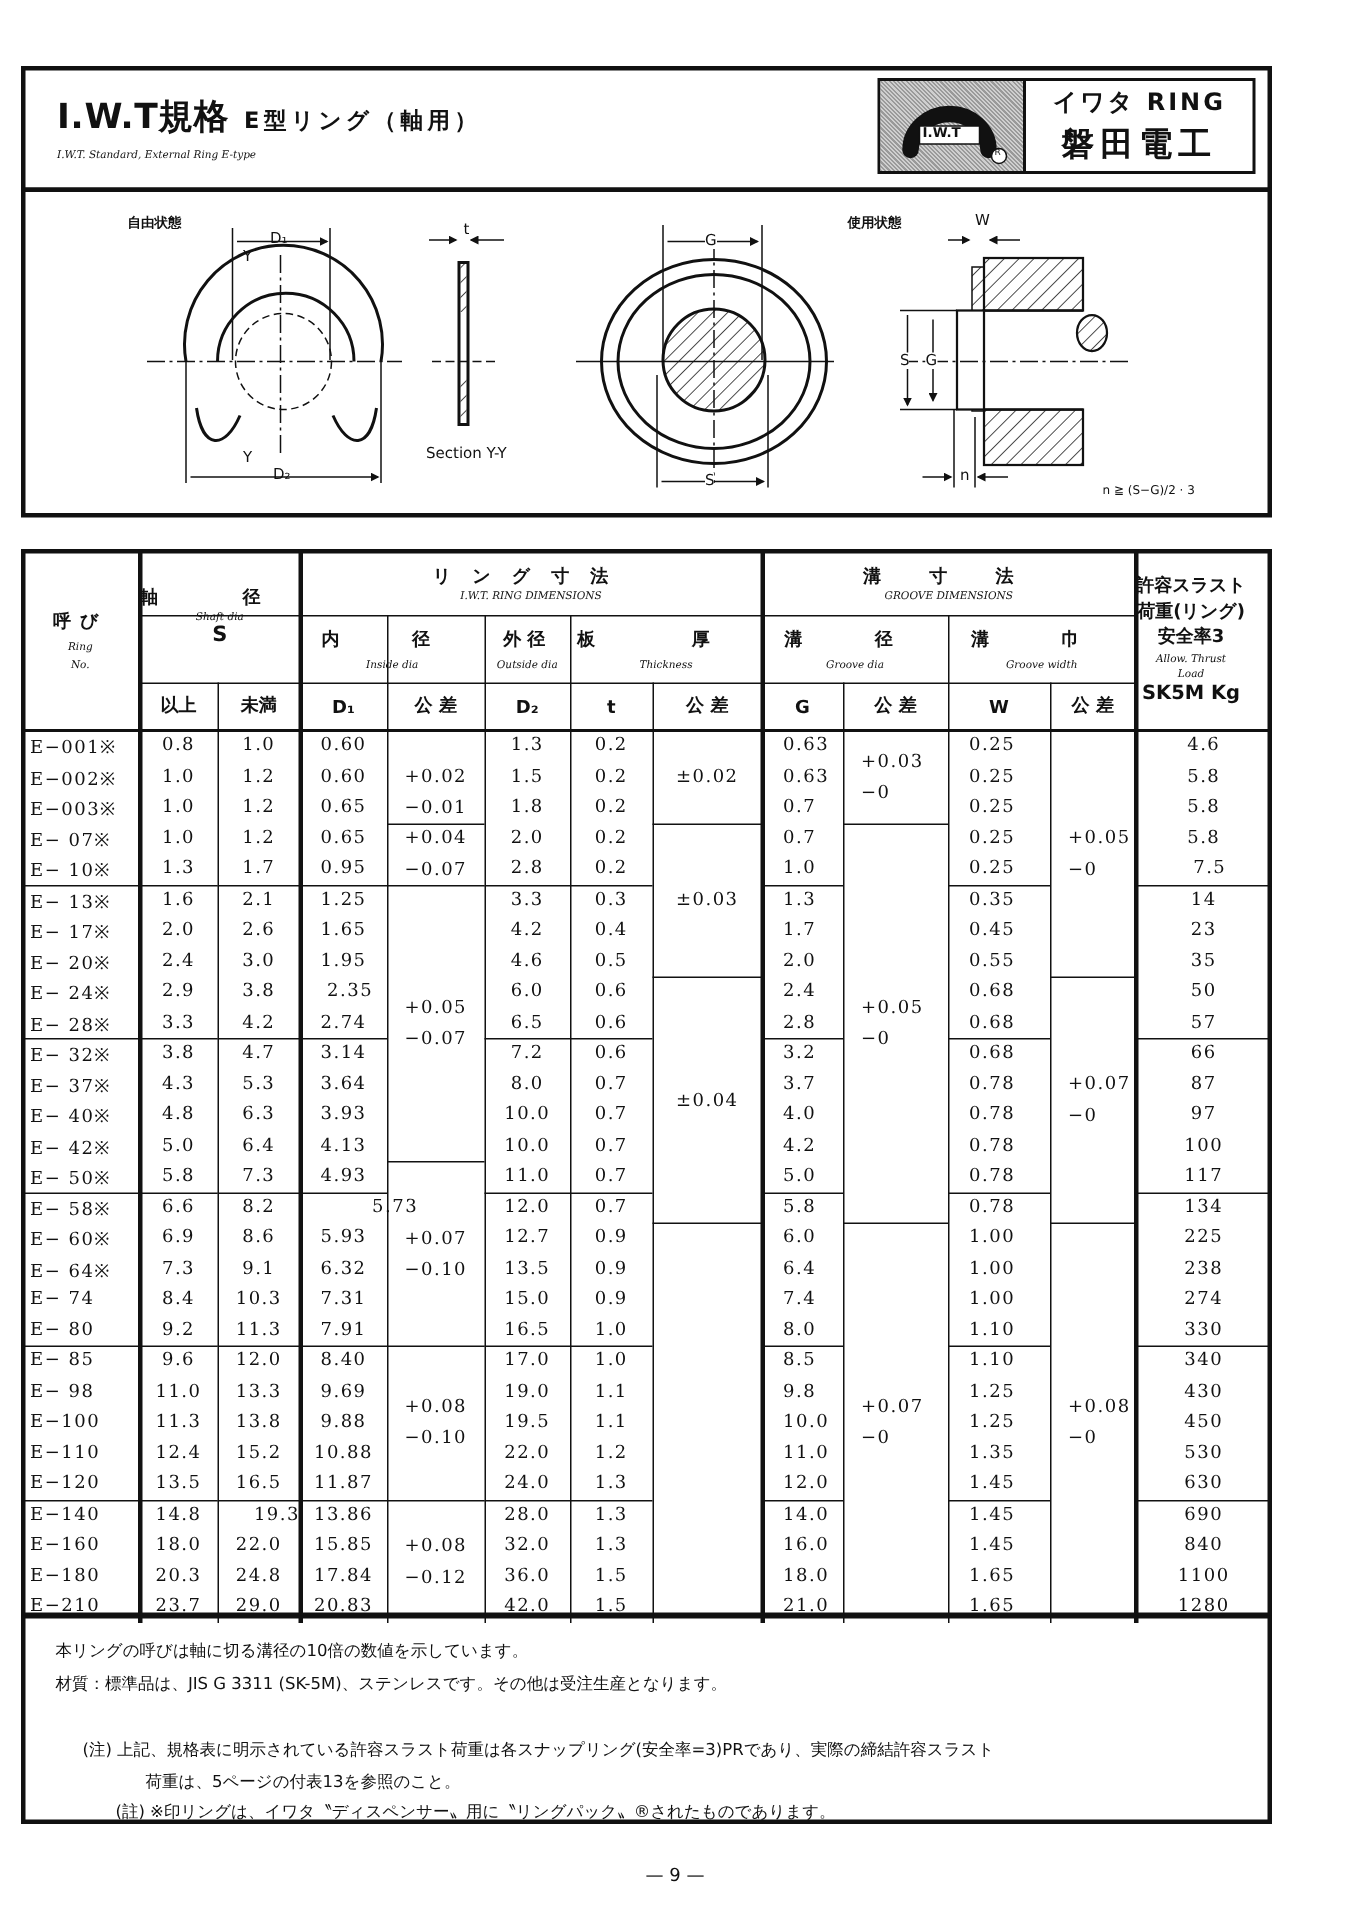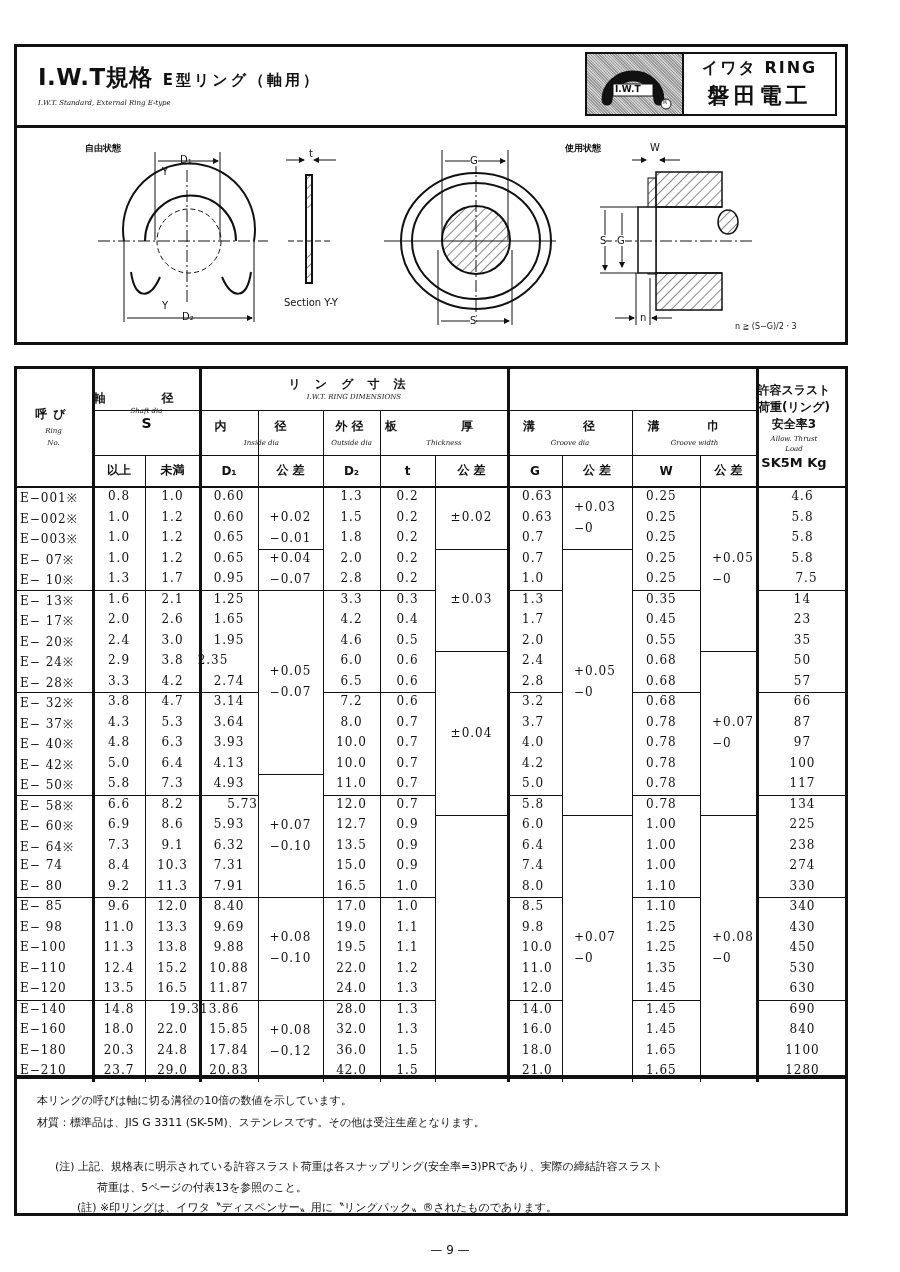--- a/index.html
+++ b/index.html
@@ -148,20 +148,24 @@
       <span class="he" style="margin-top: 4px;">No.</span>
     </div>
     <div class="cell" style="left: 76px; top: -3px; width: 107px; height: 89px; flex-direction: column;">
       <span class="hj" style="letter-spacing: 26px;">軸 径</span>
       <span class="he">Shaft dia</span>
       <span class="hsym" style="font-size: 14px;">S</span>
     </div>
     <div class="cell" style="left: 183px; top: -3px; width: 308px; height: 44px; flex-direction: column;">
       <span class="hj" style="letter-spacing: 14px;">リング寸法</span>
       <span class="he">I.W.T. RING DIMENSIONS</span>
+    </div>
+    <div class="cell" style="left: 491px; top: -3px; width: 249px; height: 44px; flex-direction: column;">
+      <span class="hj" style="letter-spacing: 14px;">溝 寸 法</span>
+      <span class="he">GROOVE DIMENSIONS</span>
     </div>
     <div class="cell" style="left: 740px; top: -3px; width: 74px; height: 120px; flex-direction: column;">
       <span class="" style="font-weight: bold; font-size: 12px;">許容スラスト</span>
       <span class="" style="font-weight: bold; font-size: 12px;">荷重(リング)</span>
       <span class="" style="font-weight: bold; font-size: 12px;">安全率3</span>
       <span class="he" style="margin-top: 2px;">Allow. Thrust</span>
       <span class="he" style="margin-top: 2px;">Load</span>
       <span class="hsym" style="margin-top: 2px; font-size: 13px;">SK5M Kg</span>
     </div>
     <div class="cell" style="left: 183px; top: 41px; width: 123px; height: 45px; flex-direction: column;">
@@ -362,21 +366,21 @@
       <span class="num" style="top: 2px; left: 306px; width: 57px; text-align: center;">4.6</span>
       <span class="num" style="top: 2px; left: 363px; width: 55px; text-align: center;">0.5</span>
       <span class="num" style="top: 2px; left: 505px;">2.0</span>
       <span class="num" style="top: 2px; left: 629px;">0.55</span>
       <span class="num" style="top: 2px; left: 740px; width: 91px; text-align: center;">35</span>
     </div>
     <div style="position: absolute; left: 0px; top: 282px; width: 100%; height: 20.5px;">
       <span class="num" style="top: 2px; left: 3px;">E− 24※</span>
       <span class="num" style="top: 2px; left: 76px; width: 52px; text-align: center;">2.9</span>
       <span class="num" style="top: 2px; left: 128px; width: 55px; text-align: center;">3.8</span>
-      <span class="num" style="top: 2px; left: 167px; width: 58px; text-align: center;">2.35</span>
+      <span class="num" style="top: 2px; left: 201px; width: 58px; ">2.35</span>
       <span class="num" style="top: 2px; left: 306px; width: 57px; text-align: center;">6.0</span>
       <span class="num" style="top: 2px; left: 363px; width: 55px; text-align: center;">0.6</span>
       <span class="num" style="top: 2px; left: 505px;">2.4</span>
       <span class="num" style="top: 2px; left: 629px;">0.68</span>
       <span class="num" style="top: 2px; left: 740px; width: 91px; text-align: center;">50</span>
     </div>
     <div style="position: absolute; left: 0px; top: 302.5px; width: 100%; height: 20.5px;">
       <span class="num" style="top: 2px; left: 3px;">E− 28※</span>
       <span class="num" style="top: 2px; left: 76px; width: 52px; text-align: center;">3.3</span>
       <span class="num" style="top: 2px; left: 128px; width: 55px; text-align: center;">4.2</span>
@@ -439,21 +443,21 @@
       <span class="num" style="top: 2px; left: 306px; width: 57px; text-align: center;">11.0</span>
       <span class="num" style="top: 2px; left: 363px; width: 55px; text-align: center;">0.7</span>
       <span class="num" style="top: 2px; left: 505px;">5.0</span>
       <span class="num" style="top: 2px; left: 629px;">0.78</span>
       <span class="num" style="top: 2px; left: 740px; width: 91px; text-align: center;">117</span>
     </div>
     <div style="position: absolute; left: 0px; top: 425.5px; width: 100%; height: 20.5px;">
       <span class="num" style="top: 2px; left: 3px;">E− 58※</span>
       <span class="num" style="top: 2px; left: 76px; width: 52px; text-align: center;">6.6</span>
       <span class="num" style="top: 2px; left: 128px; width: 55px; text-align: center;">8.2</span>
-      <span class="num" style="top: 2px; left: 183px; width: 58px; text-align: right;">5.73</span>
+      <span class="num" style="top: 2px; left: 183px; width: 58px; text-align: left; padding-left: 48px;">5.73</span>
       <span class="num" style="top: 2px; left: 306px; width: 57px; text-align: center;">12.0</span>
       <span class="num" style="top: 2px; left: 363px; width: 55px; text-align: center;">0.7</span>
       <span class="num" style="top: 2px; left: 505px;">5.8</span>
       <span class="num" style="top: 2px; left: 629px;">0.78</span>
       <span class="num" style="top: 2px; left: 740px; width: 91px; text-align: center;">134</span>
     </div>
     <div style="position: absolute; left: 0px; top: 446px; width: 100%; height: 20.5px;">
       <span class="num" style="top: 2px; left: 3px;">E− 60※</span>
       <span class="num" style="top: 2px; left: 76px; width: 52px; text-align: center;">6.9</span>
       <span class="num" style="top: 2px; left: 128px; width: 55px; text-align: center;">8.6</span>
@@ -549,21 +553,21 @@
       <span class="num" style="top: 2px; left: 306px; width: 57px; text-align: center;">24.0</span>
       <span class="num" style="top: 2px; left: 363px; width: 55px; text-align: center;">1.3</span>
       <span class="num" style="top: 2px; left: 505px;">12.0</span>
       <span class="num" style="top: 2px; left: 629px;">1.45</span>
       <span class="num" style="top: 2px; left: 740px; width: 91px; text-align: center;">630</span>
     </div>
     <div style="position: absolute; left: 0px; top: 630.5px; width: 100%; height: 20.5px;">
       <span class="num" style="top: 2px; left: 3px;">E−140</span>
       <span class="num" style="top: 2px; left: 76px; width: 52px; text-align: center;">14.8</span>
       <span class="num" style="top: 2px; left: 128px; width: 55px; text-align: right;">19.3</span>
-      <span class="num" style="top: 2px; left: 183px; width: 58px; ">13.86</span>
+      <span class="num" style="top: 2px; left: 183px; width: 58px; text-align: center;">13.86</span>
       <span class="num" style="top: 2px; left: 306px; width: 57px; text-align: center;">28.0</span>
       <span class="num" style="top: 2px; left: 363px; width: 55px; text-align: center;">1.3</span>
       <span class="num" style="top: 2px; left: 505px;">14.0</span>
       <span class="num" style="top: 2px; left: 629px;">1.45</span>
       <span class="num" style="top: 2px; left: 740px; width: 91px; text-align: center;">690</span>
     </div>
     <div style="position: absolute; left: 0px; top: 651px; width: 100%; height: 20.5px;">
       <span class="num" style="top: 2px; left: 3px;">E−160</span>
       <span class="num" style="top: 2px; left: 76px; width: 52px; text-align: center;">18.0</span>
       <span class="num" style="top: 2px; left: 128px; width: 55px; text-align: center;">22.0</span>

